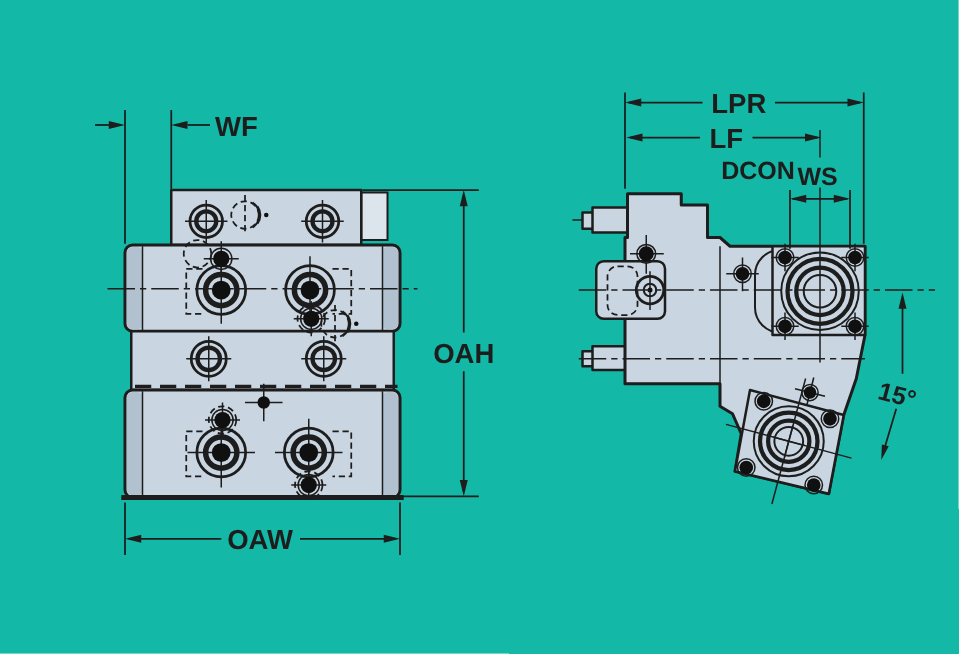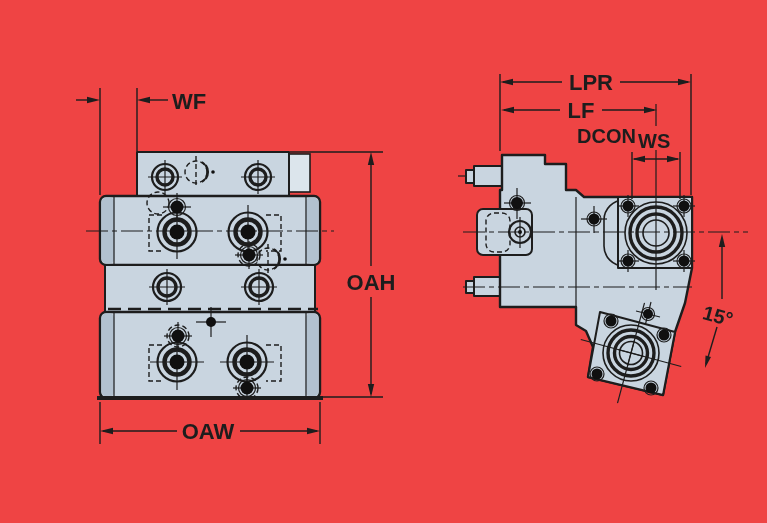--- a/index.html
+++ b/index.html
@@ -1,16 +1,16 @@
 <!DOCTYPE html>
 <html><head>
 <meta charset="utf-8">
 <style>
   html,body{margin:0;padding:0;background:#fff;}
-  .stage{position:relative;width:767px;height:523px;background:#ef4444;overflow:hidden;
+  .stage{position:relative;width:767px;height:523px;background:#14b8a6;overflow:hidden;
          font-family:"Liberation Sans", sans-serif;}
   svg{display:block;}
   
   .ol   {fill:#c9d5e0;stroke:#1d1d1d;stroke-width:2.4;stroke-linejoin:round;}
   .ol2  {fill:#c9d5e0;stroke:#1d1d1d;stroke-width:2;stroke-linejoin:round;}
   .shade{fill:#b2c1cf;stroke:none;}
   .plate{fill:#dce5ec;stroke:#1d1d1d;stroke-width:1.6;}
   .ln   {stroke:#1d1d1d;fill:none;stroke-width:1.2;}
   .lnm  {stroke:#1d1d1d;fill:none;stroke-width:1.6;}
   .ring2{stroke:#1d1d1d;fill:none;stroke-width:2.2;}

